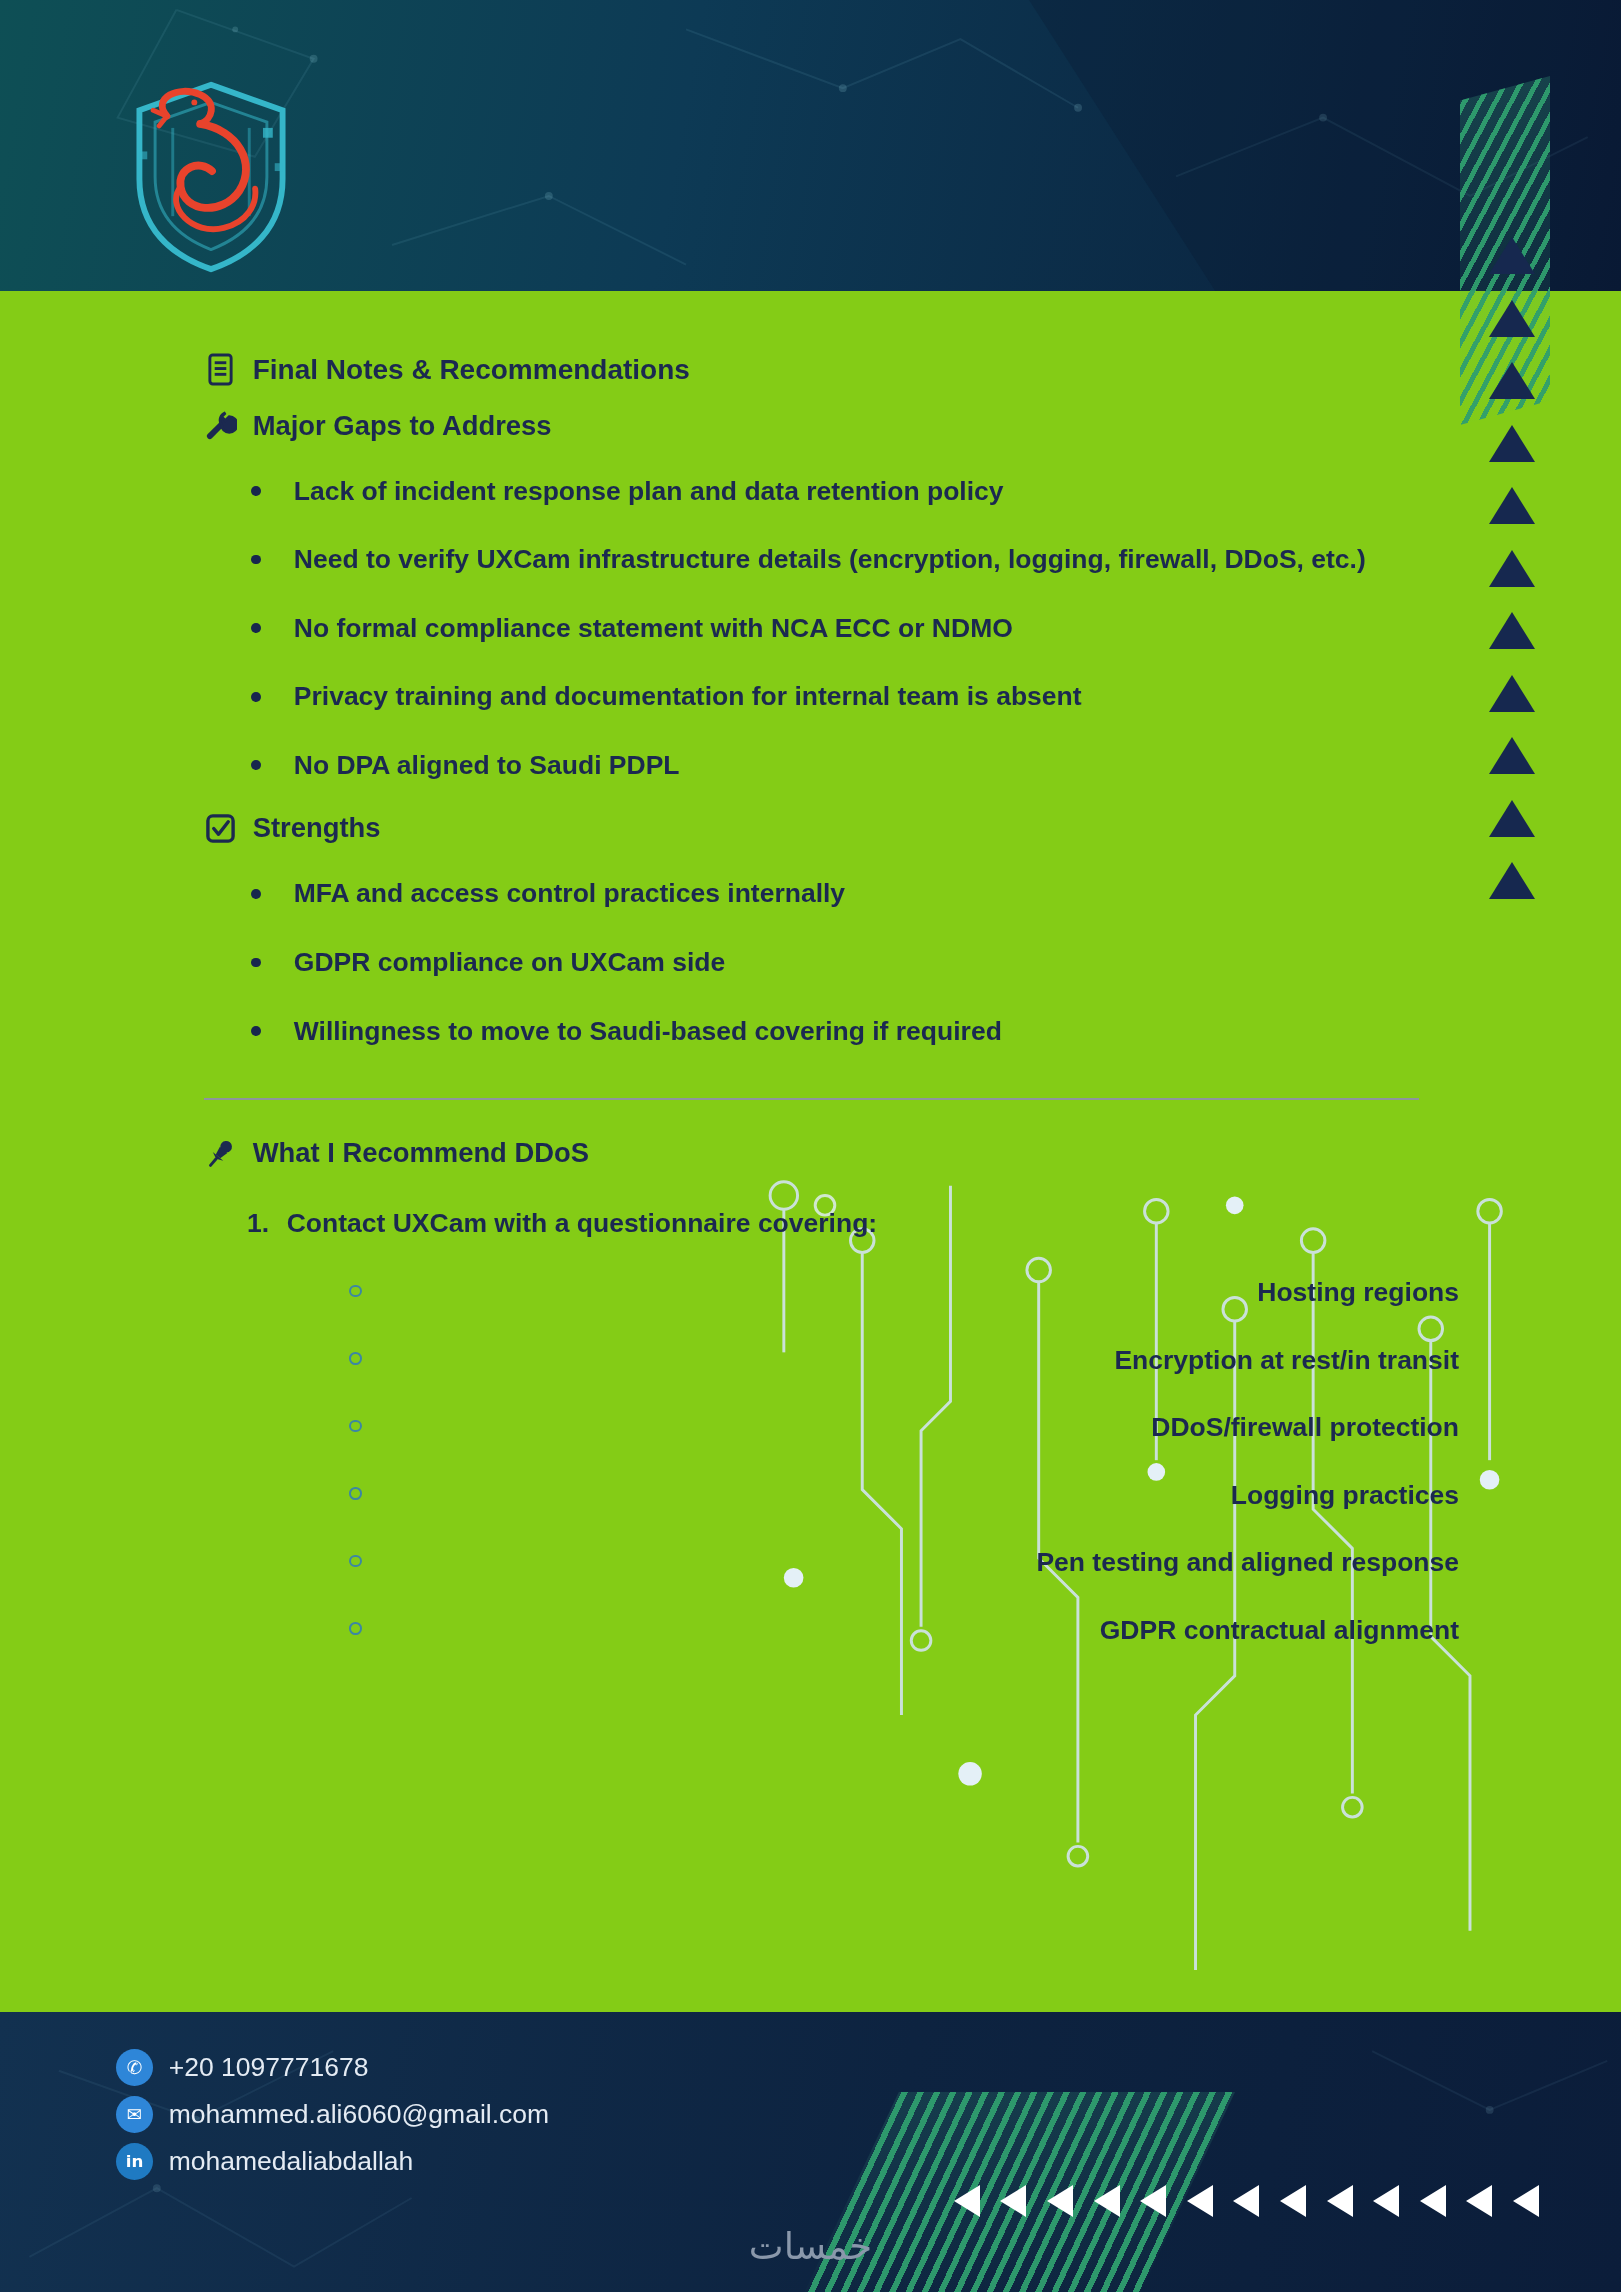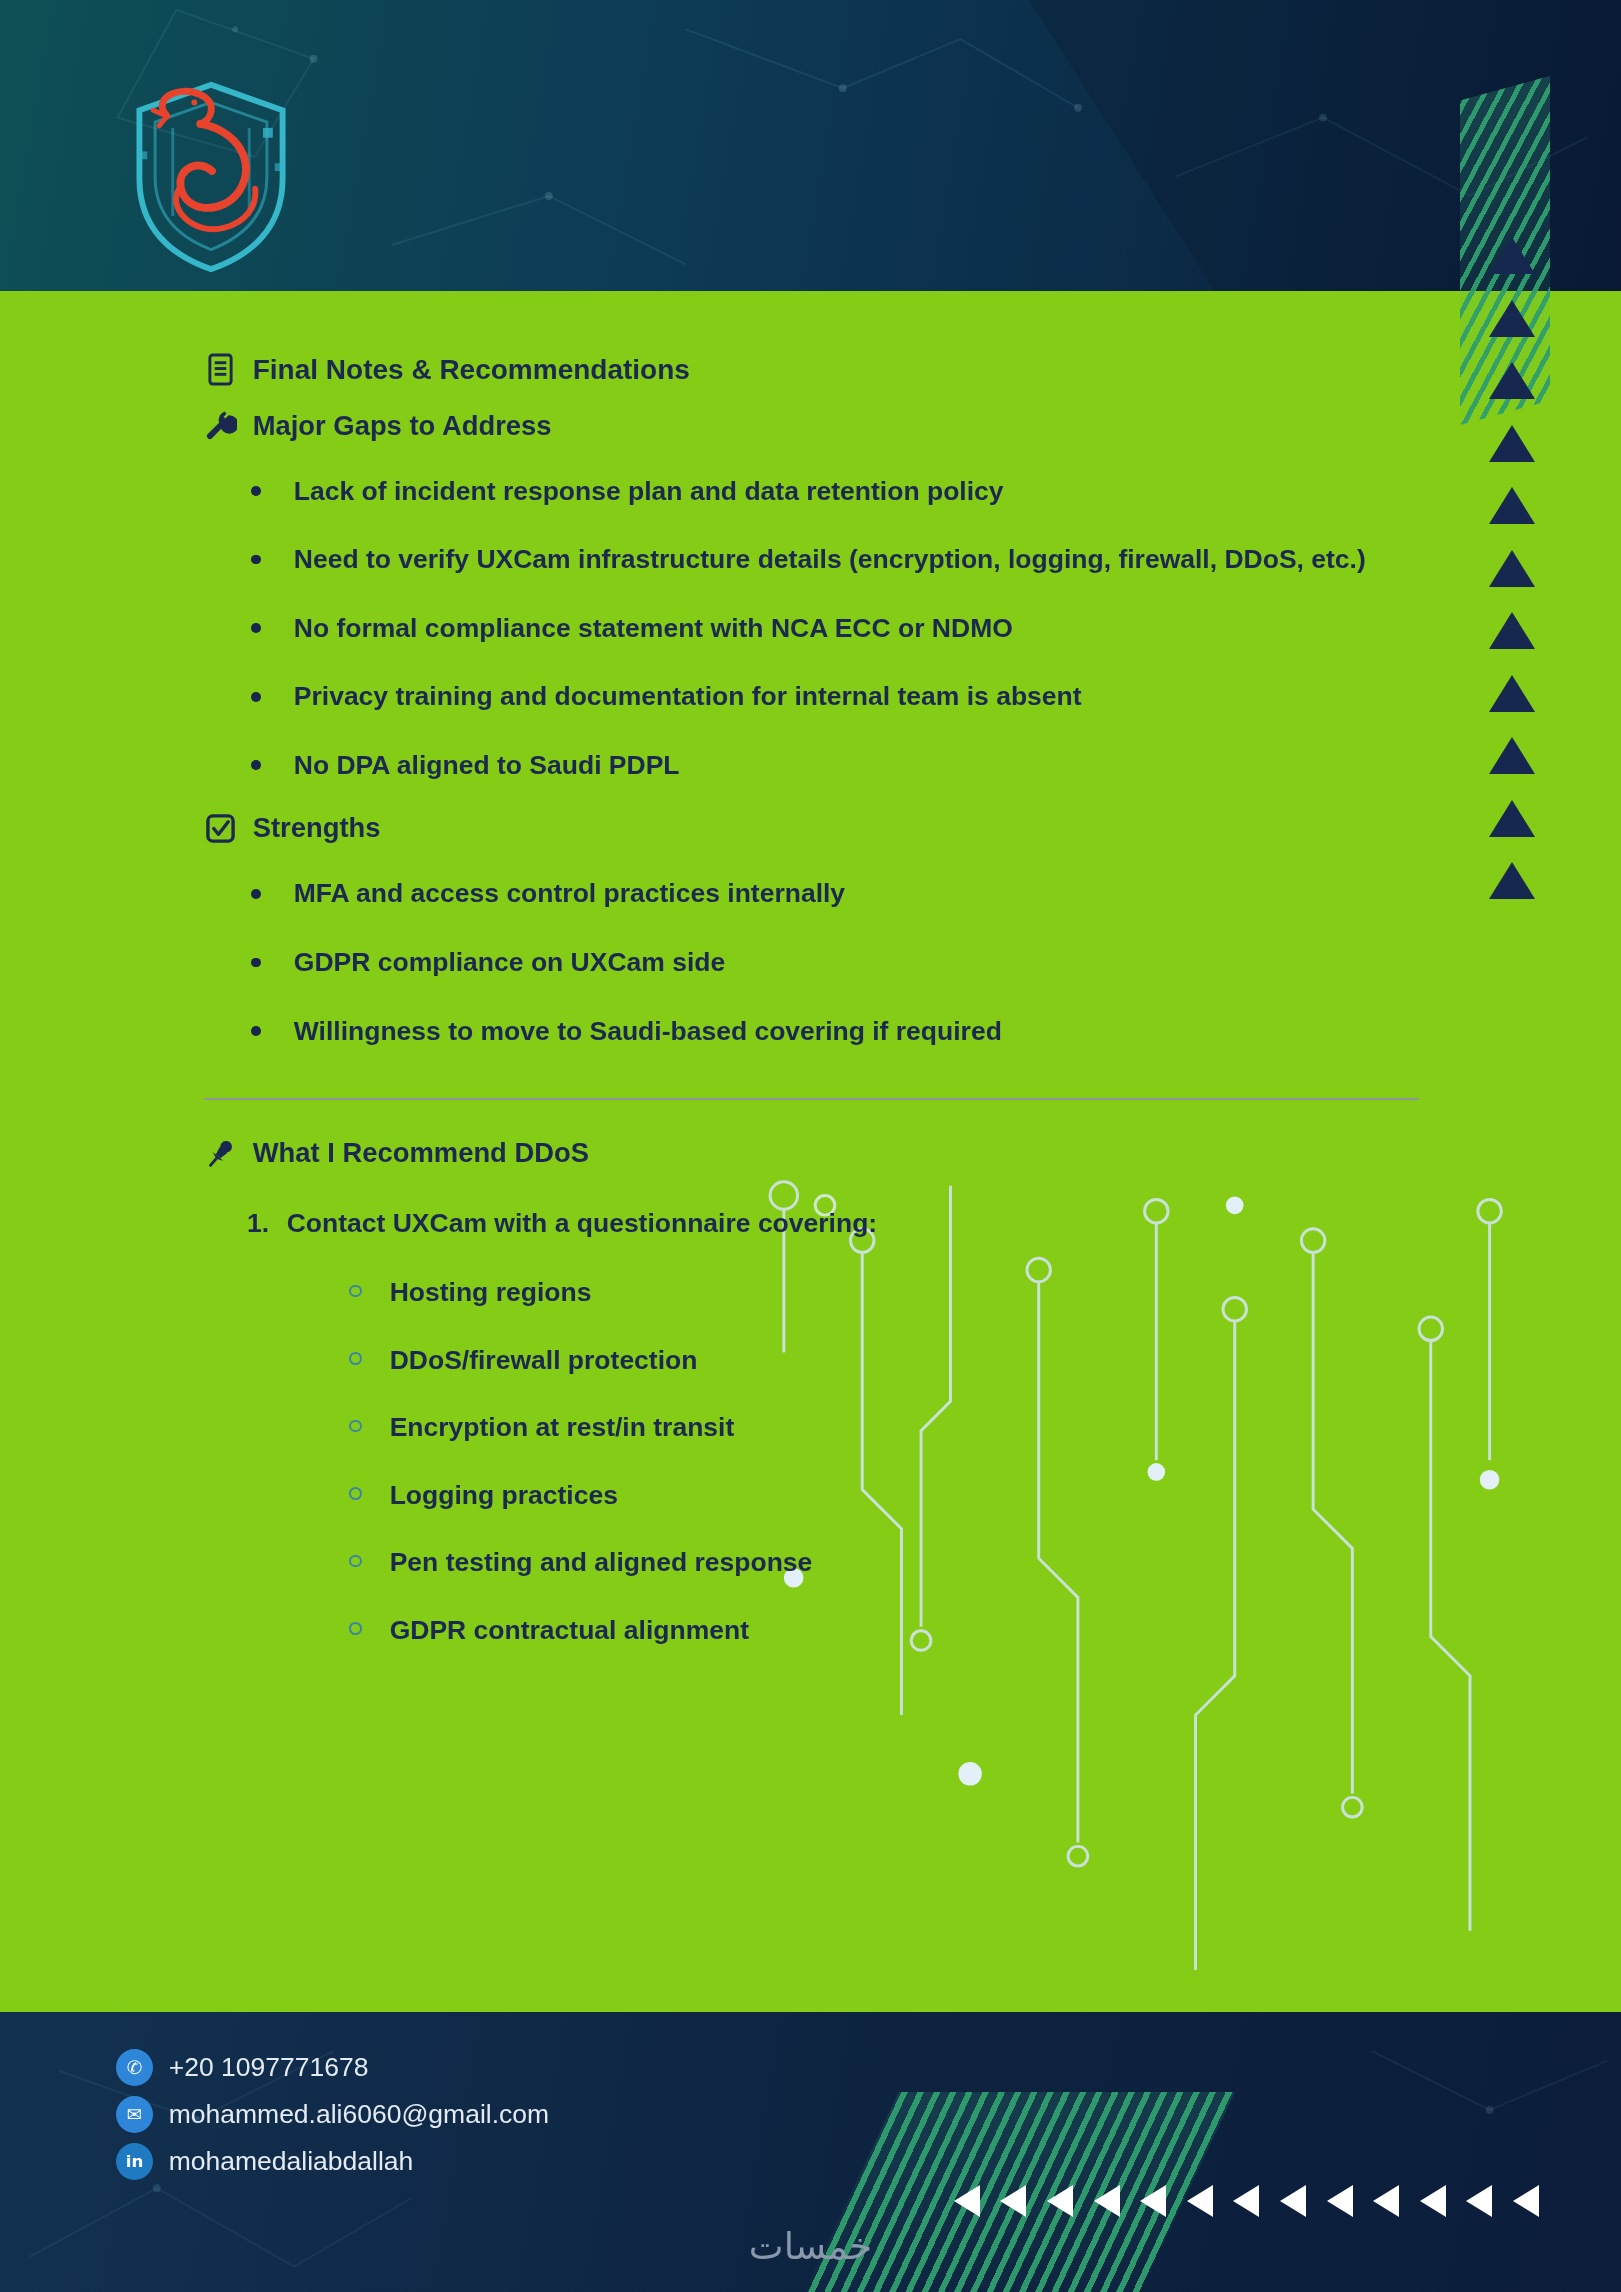--- a/index.html
+++ b/index.html
@@ -52,21 +52,21 @@
   ul.bullets .li-text { margin-left:33px; font-size:26.5px; font-weight:700; line-height:47px; max-width:1098px; }
 
   .divider { border:none; border-top:2.9px solid #8e959e; width:1215px; margin:43px 0 0 0; }
 
   .h2-row.recommend { margin-top:37px; }
   .step-row { display:flex; margin-top:31px; padding-left:43px; font-size:26.5px; font-weight:700; line-height:45px; }
   .step-num { flex:0 0 auto; }
   .step-text { margin-left:17.6px; }
 
   ul.sub-bullets { list-style:none; margin:25.5px 0 0 0; padding:0 0 0 145px; }
-  ul.sub-bullets li { display:flex; margin-bottom:24.5px; }
+  ul.sub-bullets li { display:flex; margin-bottom:24.5px;justify-content:space-between; }
   ul.sub-bullets .ring { width:12.7px; height:12.7px; border:2.9px solid #3c86a4; border-radius:50%; margin-top:13.7px; flex:0 0 auto; box-sizing:border-box; }
   ul.sub-bullets .li-text { margin-left:28px; font-size:26.5px; font-weight:700; line-height:43px; }
 
   
   .footer {
     position:absolute; left:0; bottom:0; width:100%; height:281px; z-index:3;
     background:linear-gradient(100deg,#123150 0%, #0d2340 55%, #0b1d3a 100%);
   }
   .fnet { position:absolute; left:0; top:0; width:100%; height:100%; }
   .contacts { position:absolute; left:116px; top:37px; display:flex; flex-direction:column; gap:9.8px; }
@@ -293,25 +293,25 @@
     </div>
 
     <ul class="sub-bullets">
 
     <li>
         <span class="ring"></span>
         <span class="li-text">Hosting regions</span>
       </li>
         <li>
         <span class="ring"></span>
+        <span class="li-text">Encryption at rest/in transit</span>
+      </li>
+        <li>
+        <span class="ring"></span>
         <span class="li-text">DDoS/firewall protection</span>
-      </li>
-        <li>
-        <span class="ring"></span>
-        <span class="li-text">Encryption at rest/in transit</span>
       </li>
         <li>
         <span class="ring"></span>
         <span class="li-text">Logging practices</span>
       </li>
         <li>
         <span class="ring"></span>
         <span class="li-text">Pen testing and aligned response</span>
       </li>
         <li>

